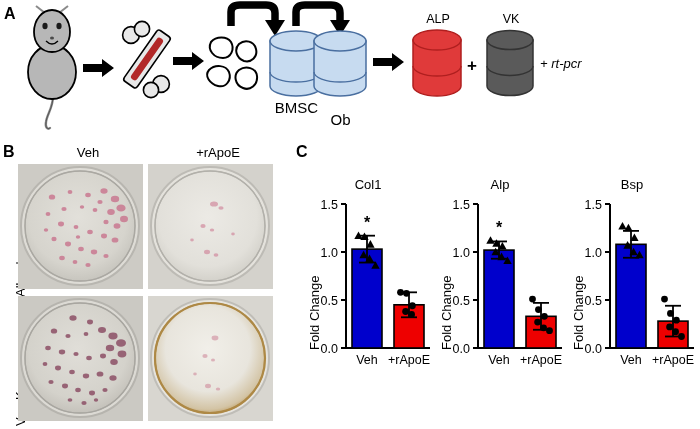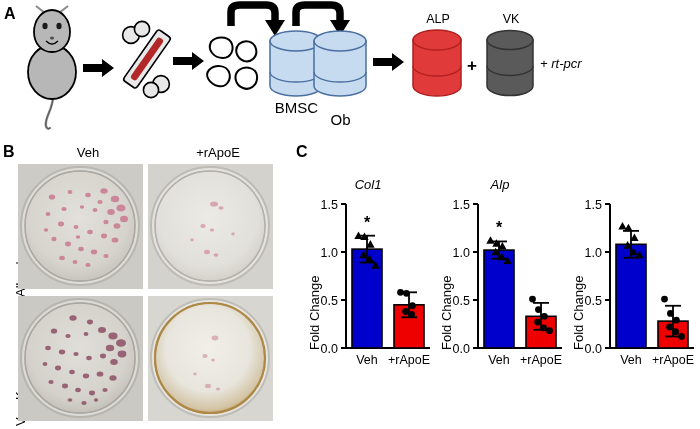--- a/index.html
+++ b/index.html
@@ -88,21 +88,20 @@
   .plate-inner{position:absolute;left:0;top:0;width:100%;height:100%;}
 
   
   #panelC{position:absolute;left:292px;top:132px;width:408px;height:297px;}
   .chart{position:absolute;top:0;width:136px;height:240px;}
   .chart-title{
     position:absolute;
     width:100%;
     text-align:center;
     font-size:13px;
-    font-style:italic;
     color:#000;
     top:46px;
     line-height:1;
   }
   .ylabel{
     position:absolute;
     font-size:13px;
     color:#000;
     white-space:nowrap;
     line-height:1;
@@ -462,20 +461,21 @@
           <circle cx="106.45" cy="177.6" r="3.4" fill="#000"></circle>
           <circle cx="112.4" cy="184.32" r="3.4" fill="#000"></circle>
           <circle cx="105.6" cy="190.07999999999998" r="3.4" fill="#000"></circle>
           <circle cx="111.55" cy="195.84" r="3.4" fill="#000"></circle>
           <circle cx="117.5" cy="198.72" r="3.4" fill="#000"></circle>
           <text x="109" y="232" text-anchor="middle" font-size="12.5" font-family="&quot;Liberation Sans&quot;, sans-serif" fill="#000">+rApoE</text>
         </svg>
     </div>
 
     <div class="chart" style="left:272px;">
+      <div class="chart-title">Bsp</div>
       <div class="ylabel" style="left:8px;top:218px;">Fold Change</div>
       <svg width="136" height="240" viewBox="0 0 136 240" style="position:absolute;left:0;top:0;">
           <line x1="46" y1="72" x2="46" y2="216" stroke="#000" stroke-width="2"></line>
           <line x1="46" y1="216" x2="130" y2="216" stroke="#000" stroke-width="2"></line>
           <line x1="41" y1="216" x2="46" y2="216" stroke="#000" stroke-width="2"></line>
           <text x="38" y="220.5" text-anchor="end" font-size="12.5" font-family="&quot;Liberation Sans&quot;, sans-serif" fill="#000">0.0</text>
           <line x1="41" y1="168" x2="46" y2="168" stroke="#000" stroke-width="2"></line>
           <text x="38" y="172.5" text-anchor="end" font-size="12.5" font-family="&quot;Liberation Sans&quot;, sans-serif" fill="#000">0.5</text>
           <line x1="41" y1="120" x2="46" y2="120" stroke="#000" stroke-width="2"></line>
           <text x="38" y="124.5" text-anchor="end" font-size="12.5" font-family="&quot;Liberation Sans&quot;, sans-serif" fill="#000">1.0</text>

